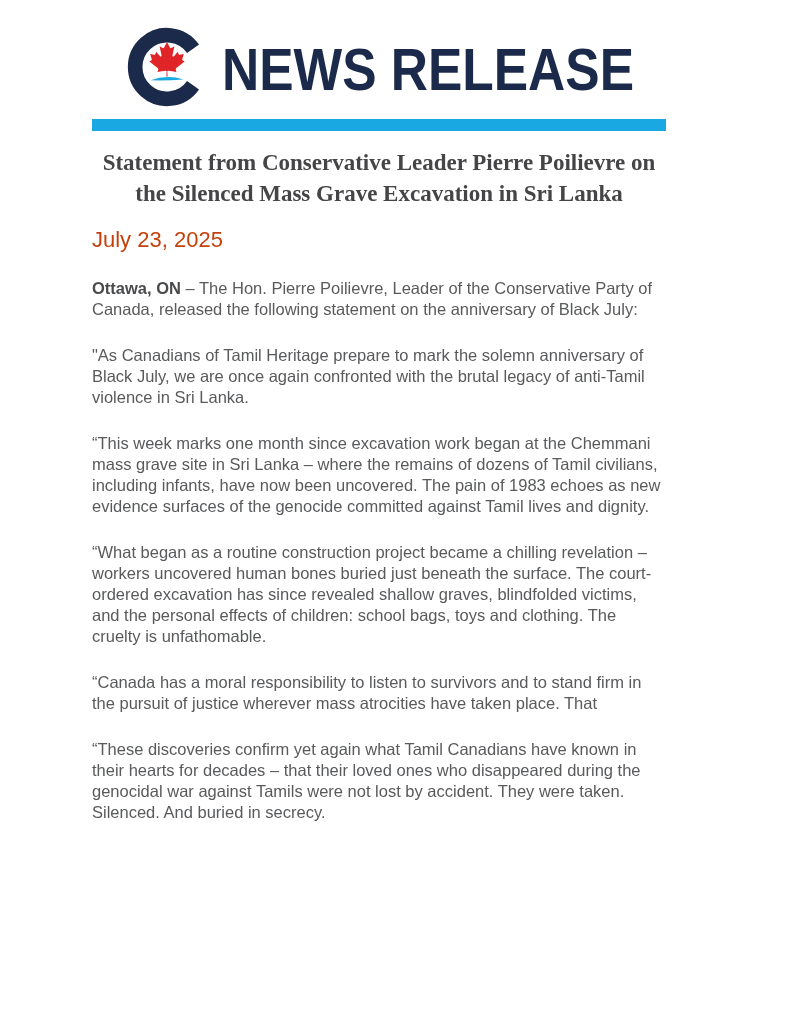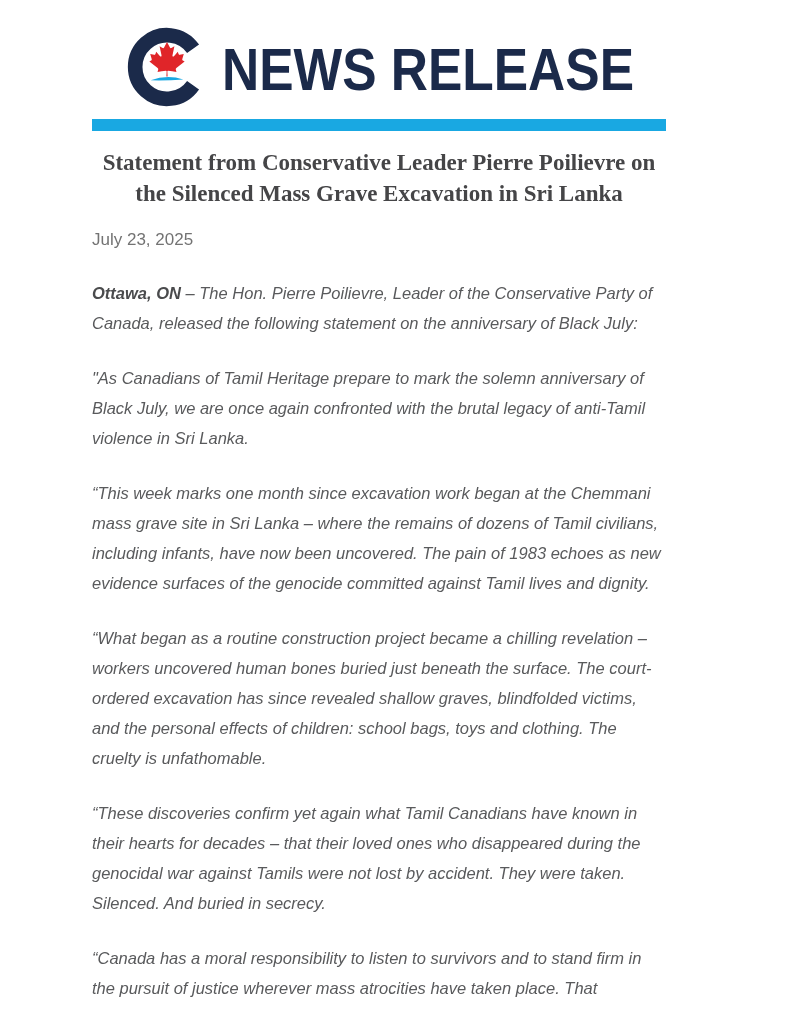--- a/index.html
+++ b/index.html
@@ -37,31 +37,30 @@
     font-family: "Liberation Serif", "DejaVu Serif", serif;
     font-weight: bold;
     font-size: 23px;
     line-height: 31px;
     color: #454547;
     text-align: center;
   }
 
   .meta {
     margin-top: 18px;
-    font-size: 17px;
+    font-size: 22px;
     line-height: 26px;
-    color: #737373;
+    color: #c2410c;
   }
 
   p.body-par {
     margin: 25px 0 0 0;
     font-size: 16.5px;
-    line-height: 30px;
+    line-height: 21px;
     color: #595A5C;
-    font-style: italic;
   }
   p.body-par strong { color: #4A4B4D; }
 </style>
 </head>
 <body>
 
 <div class="page">
 
   <header class="masthead">
     <svg class="logo-svg" viewBox="0 0 100 100" aria-hidden="true">
@@ -93,17 +92,17 @@
 
     <div class="meta">
       <div>July 23, 2025</div>
     </div>
 
     <p class="body-par"><strong>Ottawa, ON</strong><span> – The Hon. Pierre Poilievre, Leader of the Conservative Party of Canada, released the following statement on the anniversary of Black July:</span></p>
 
     <p class="body-par">"As Canadians of Tamil Heritage prepare to mark the solemn anniversary of Black July, we are once again confronted with the brutal legacy of anti-Tamil violence in Sri Lanka.</p>
     <p class="body-par">“This week marks one month since excavation work began at the Chemmani mass grave site in Sri Lanka – where the remains of dozens of Tamil civilians, including infants, have now been uncovered. The pain of 1983 echoes as new evidence surfaces of the genocide committed against Tamil lives and dignity.</p>
     <p class="body-par">“What began as a routine construction project became a chilling revelation – workers uncovered human bones buried just beneath the surface. The court-ordered excavation has since revealed shallow graves, blindfolded victims, and the personal effects of children: school bags, toys and clothing. The cruelty is unfathomable.</p>
+    <p class="body-par">“Canada has a moral responsibility to listen to survivors and to stand firm in the pursuit of justice wherever mass atrocities have taken place. That</p>
     <p class="body-par">“These discoveries confirm yet again what Tamil Canadians have known in their hearts for decades – that their loved ones who disappeared during the genocidal war against Tamils were not lost by accident. They were taken. Silenced. And buried in secrecy.</p>
-    <p class="body-par">“Canada has a moral responsibility to listen to survivors and to stand firm in the pursuit of justice wherever mass atrocities have taken place. That</p>
 
   </main>
 </div>
 
 </body></html>

